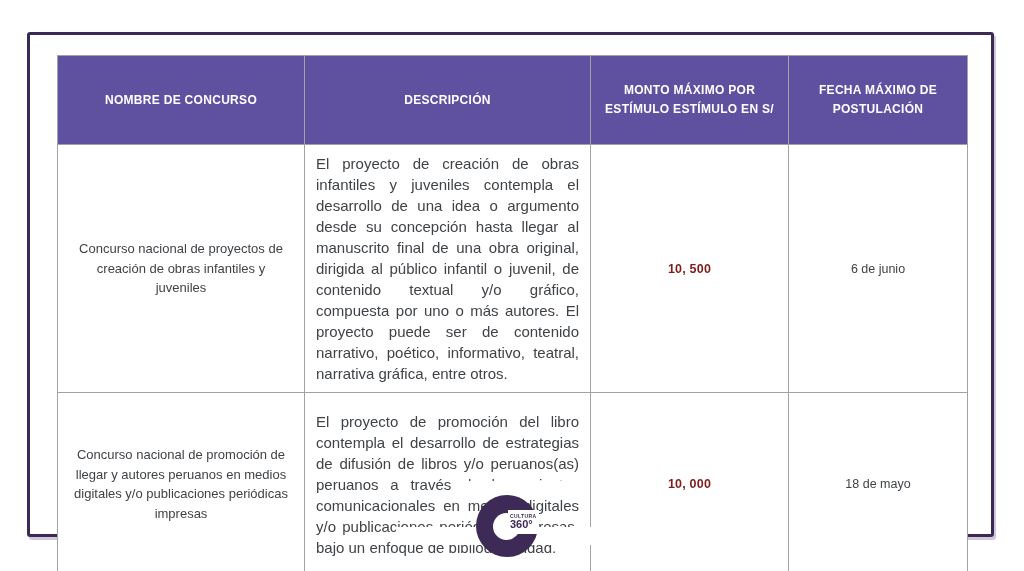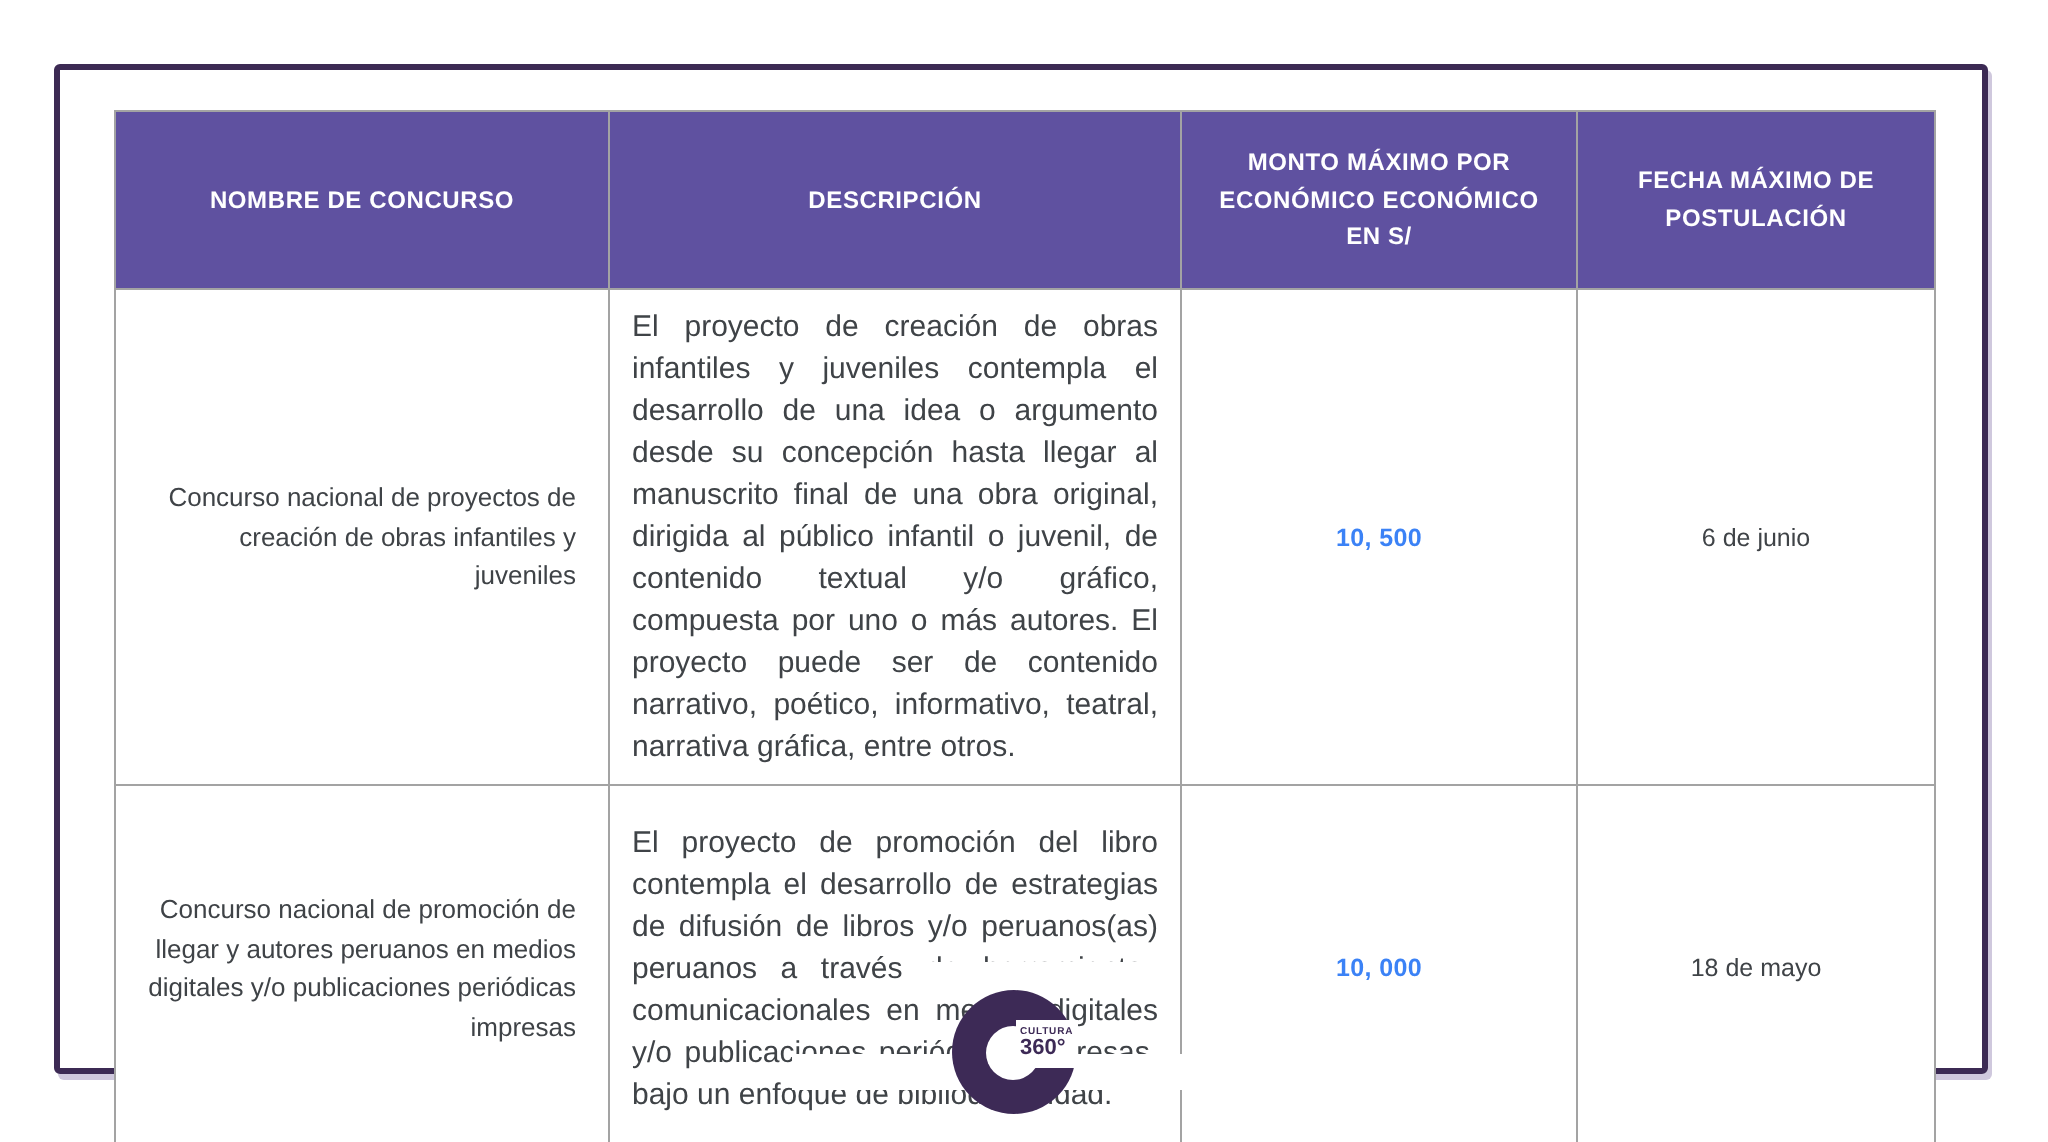--- a/index.html
+++ b/index.html
@@ -45,37 +45,37 @@
     font-weight:bold;
     text-align:center;
     padding:0 14px;
     line-height:1.55;
     letter-spacing:.3px;
   }
   tr.row-1 { height:164px; }
   tr.row-2 { height:183px; }
   td { color:#3f4347; background:#ffffff; }
   td.name {
-    text-align:right;
+    text-align:center;
     font-size:13px;
     line-height:1.5;
     padding:0 16px;
   }
   td.desc {
     text-align:justify;
     font-size:15px;
     line-height:1.4;
     padding:8px 11px;
     color:#3f4347;
   }
   td.monto {
     text-align:center;
     font-weight:bold;
     font-size:12.5px;
-    color:#3b82f6;
+    color:#7f1d1d;
     letter-spacing:.2px;
   }
   td.fecha {
     text-align:center;
     font-size:12.5px;
   }
 
   
   .logo { position:absolute; left:476px; top:495px; width:62px; height:62px; z-index:3; }
   .logo .ring {
@@ -121,21 +121,21 @@
     <colgroup>
       <col style="width:247px">
       <col style="width:286px">
       <col style="width:198px">
       <col style="width:179px">
     </colgroup>
     <thead>
       <tr>
         <th>NOMBRE DE CONCURSO</th>
         <th>DESCRIPCIÓN</th>
-        <th>MONTO MÁXIMO POR ECONÓMICO ECONÓMICO EN S/</th>
+        <th>MONTO MÁXIMO POR ESTÍMULO ESTÍMULO EN S/</th>
         <th>FECHA MÁXIMO DE POSTULACIÓN</th>
       </tr>
     </thead>
     <tbody>
       <tr class="row-1">
         <td class="name">Concurso nacional de proyectos de creación de obras infantiles y juveniles</td>
         <td class="desc">El proyecto de creación de obras infantiles y juveniles contempla el desarrollo de una idea o argumento desde su concepción hasta llegar al manuscrito final de una obra original, dirigida al público infantil o juvenil, de contenido textual y/o gráfico, compuesta por uno o más autores. El proyecto puede ser de contenido narrativo, poético, informativo, teatral, narrativa gráfica, entre otros.</td>
         <td class="monto">10, 500</td>
         <td class="fecha">6 de junio</td>
       </tr>

